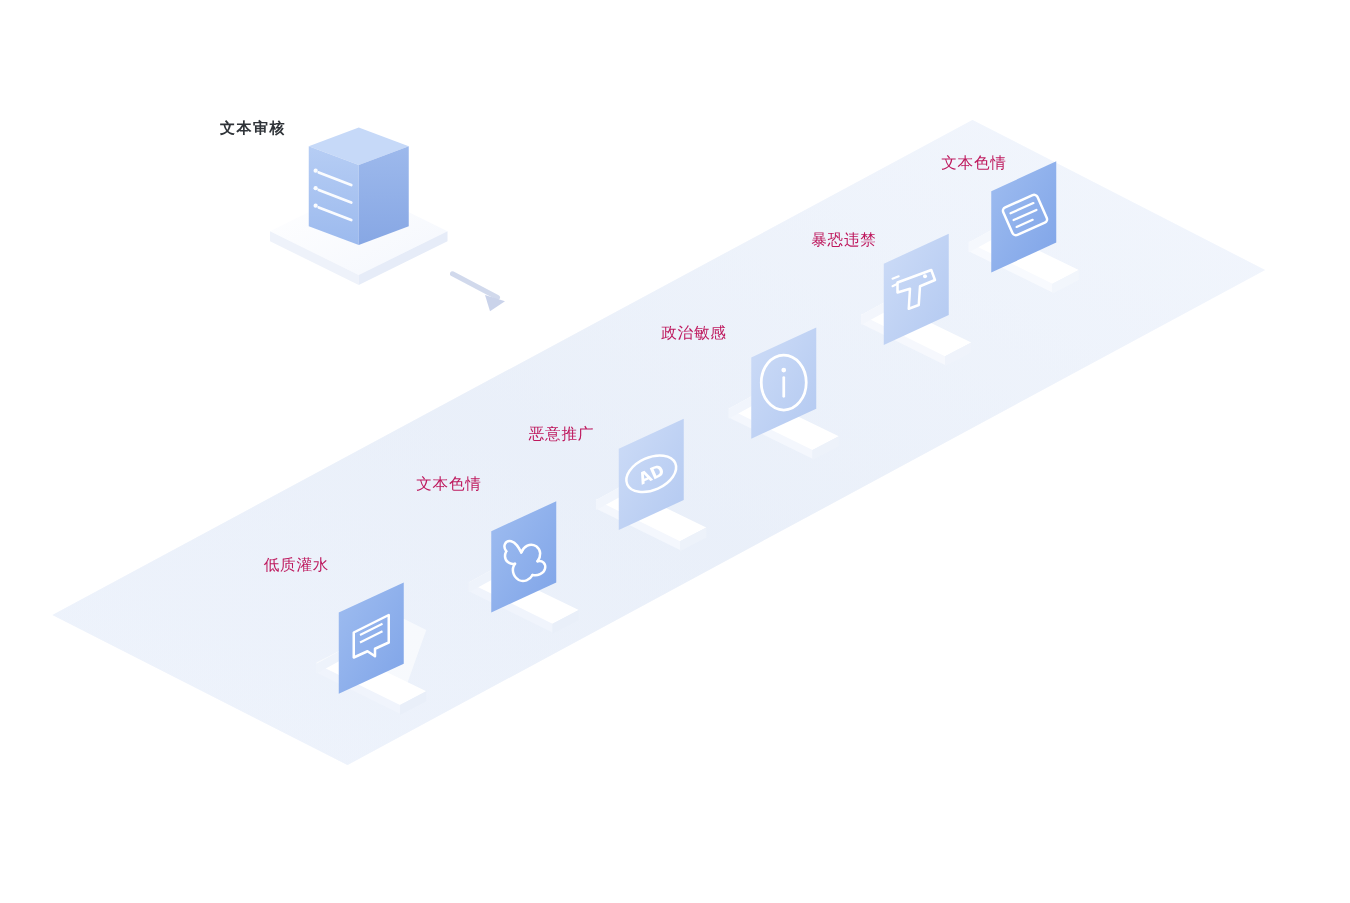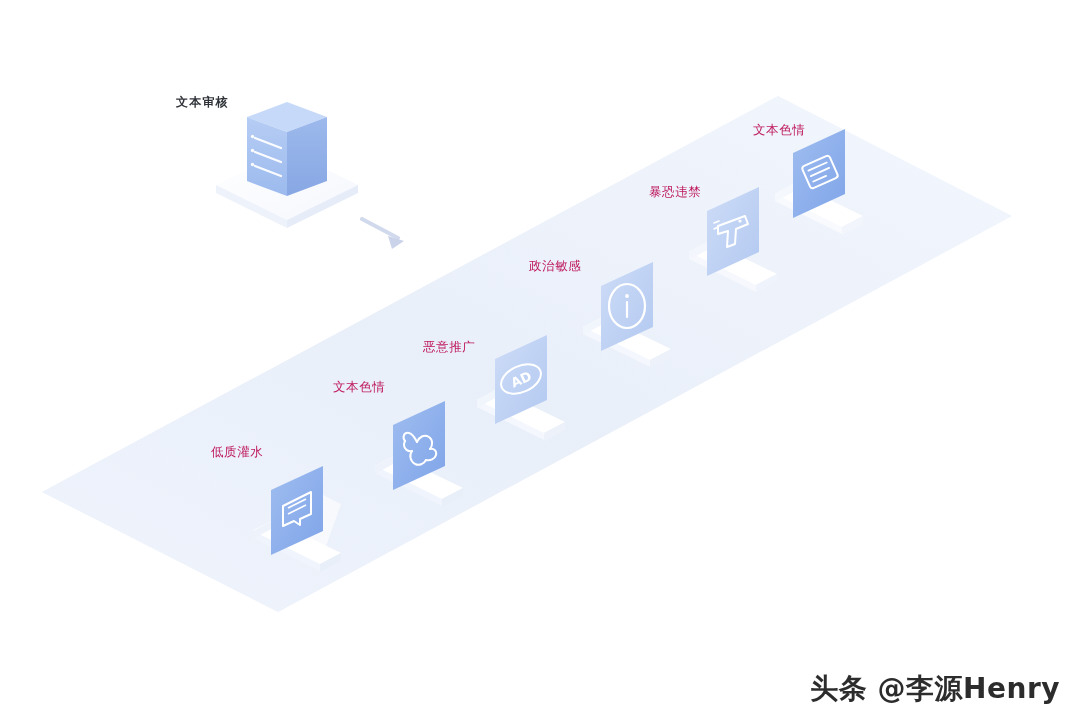--- a/index.html
+++ b/index.html
@@ -242,15 +242,14 @@
   <div class="label" style="left:333px; top:381px;">文本色情</div>
 
   <div class="label" style="left:423px; top:341px;">恶意推广</div>
 
   <div class="label" style="left:529px; top:260px;">政治敏感</div>
 
   <div class="label" style="left:649px; top:186px;">暴恐违禁</div>
 
   <div class="label" style="left:753px; top:124px;">文本色情</div>
 
-  <div id="watermark">头条 @李源Henry</div>
 
 </div>
 
 </body></html>

